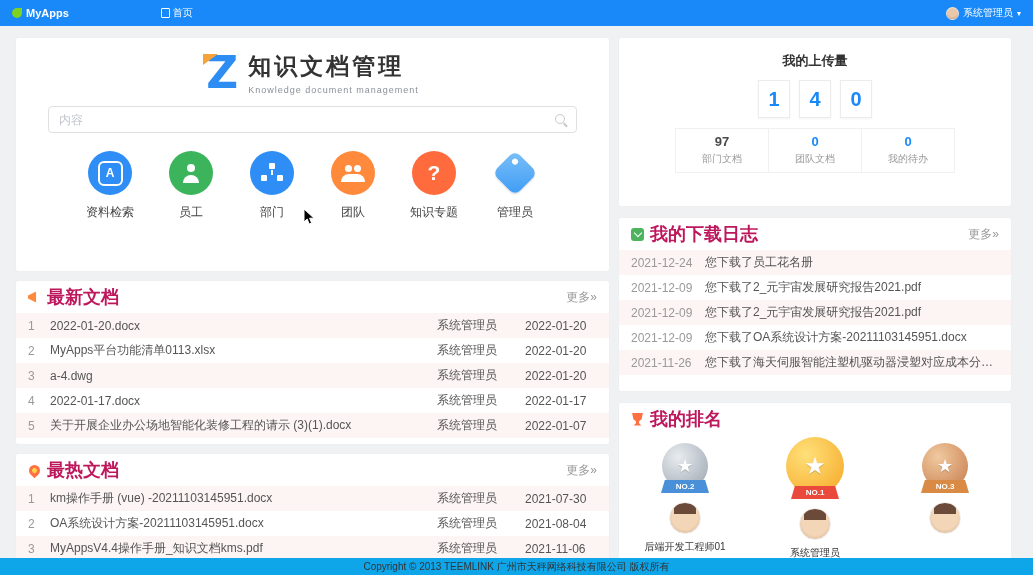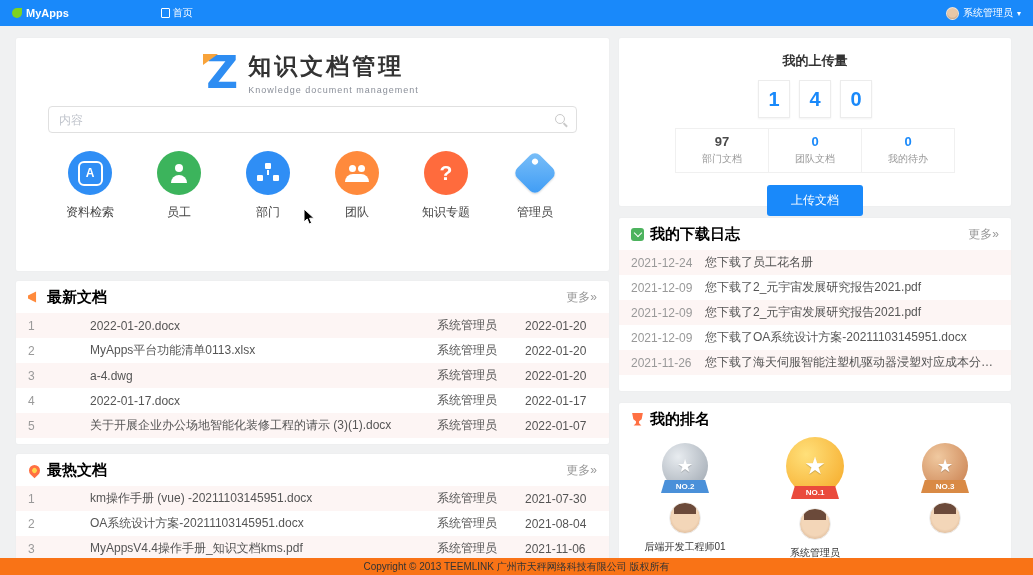--- a/index.html
+++ b/index.html
@@ -28,21 +28,21 @@
   .logo-z{position:relative;font-size:44px;font-weight:bold;line-height:1;color:#2e8df2;margin-right:10px;font-family:"DejaVu Sans",sans-serif;}
   .logo-z::before{content:"";position:absolute;left:-3px;top:3px;border-style:solid;border-width:11px 15px 0 0;border-color:#f8a33a transparent transparent transparent;}
   .logo-text{display:flex;flex-direction:column;}
   .logo-title{font-size:23px;font-weight:bold;color:#333;letter-spacing:3px;}
   .logo-sub{font-size:9px;color:#8a8f99;letter-spacing:1px;margin-top:3px;}
   .search-wrap{margin:10px 32px 0;position:relative;}
   .search-input{width:100%;box-sizing:border-box;height:27px;border:1px solid #e0e0e0;border-radius:4px;padding:0 32px 0 10px;font-size:12px;color:#333;outline:none;background:#fff;}
   .search-input::placeholder{color:#c0c4cc;}
   .search-icon{position:absolute;right:12px;top:8px;width:8px;height:8px;border:1.5px solid #c9c9c9;border-radius:50%;}
   .search-icon::after{content:"";position:absolute;width:5px;height:1.5px;background:#c9c9c9;transform:rotate(45deg);right:-4px;bottom:-2px;}
-  .quick-links{display:flex;justify-content:space-between;padding:18px 36px 0;}
+  .quick-links{display:flex;justify-content:space-between;padding:18px 56px 0;}
   .qlink{display:flex;flex-direction:column;align-items:center;width:76px;cursor:pointer;}
   .qicon{width:44px;height:44px;border-radius:50%;display:flex;align-items:center;justify-content:center;margin-bottom:9px;}
   .qlabel{font-size:12px;color:#444;}
   .bg-blue{background:#2f8ef5;} .bg-green{background:#3cb45c;} .bg-orange{background:#ff8a3c;} .bg-red{background:#ff6b3d;} .bg-none{background:transparent;}
   .qi-a{width:21px;height:21px;border:2px solid #fff;border-radius:6px;display:flex;align-items:center;justify-content:center;}
   .qi-a::after{content:"A";color:#fff;font-size:12px;font-weight:bold;}
   .qi-person{position:relative;width:20px;height:19px;}
   .qi-person::before{content:"";position:absolute;top:0;left:6px;width:8px;height:8px;border-radius:50%;background:#fff;}
   .qi-person::after{content:"";position:absolute;bottom:0;left:2px;width:16px;height:8px;border-radius:8px 8px 0 0;background:#fff;}
   .qi-org{position:relative;width:22px;height:20px;}
@@ -50,37 +50,37 @@
   .qi-org::after{content:"";position:absolute;top:7px;left:10px;width:2px;height:5px;background:#fff;}
   .qi-team{position:relative;width:24px;height:17px;}
   .qi-team::before{content:"";position:absolute;top:0;left:4px;width:7px;height:7px;border-radius:50%;background:#fff;box-shadow:9px 0 0 #fff;}
   .qi-team::after{content:"";position:absolute;bottom:0;left:0;width:24px;height:8px;border-radius:8px 8px 0 0;background:#fff;}
   .qi-q::after{content:"?";color:#fff;font-size:21px;font-weight:bold;}
   .qi-tag{width:32px;height:32px;background:linear-gradient(135deg,#7cc0f8,#3d9bf5);border-radius:7px;transform:rotate(45deg);position:relative;box-shadow:1px 1px 2px rgba(0,0,0,.15);}
   .qi-tag::after{content:"";position:absolute;top:5px;left:5px;width:6px;height:6px;border-radius:50%;background:#fff;}
 
   
   .card-head{display:flex;align-items:center;height:32px;padding:0 12px;}
-  .card-title{font-size:15px;font-weight:bold;color:#000000;margin-left:6px;}
+  .card-title{font-size:18px;font-weight:bold;color:#be185d;margin-left:6px;}
   .more{margin-left:auto;font-size:12px;color:#999;cursor:pointer;}
   .ic{width:13px;height:13px;position:relative;display:inline-block;flex:none;}
   .ic-new{background:#ff8a3c;clip-path:polygon(0 38%,62% 8%,62% 92%,0 62%);}
   .ic-new::after{content:"";position:absolute;right:1px;top:32%;width:3px;height:36%;background:#ff8a3c;}
   .ic-hot{width:11px;height:11px;background:#ff7043;border-radius:50% 50% 50% 0;transform:rotate(-45deg);margin:1px;}
   .ic-hot::after{content:"";position:absolute;left:3px;top:3px;width:5px;height:5px;border-radius:50%;background:#ffd54a;}
   .ic-log{background:#4db35e;border-radius:3px;}
   .ic-log::after{content:"";position:absolute;left:3.5px;top:2.5px;width:5px;height:5px;border-left:1.5px solid #fff;border-bottom:1.5px solid #fff;transform:rotate(-45deg);}
   .ic-rank{background:#ff7043;clip-path:polygon(8% 0,92% 0,82% 52%,62% 68%,62% 82%,80% 100%,20% 100%,38% 82%,38% 68%,18% 52%);}
 
   
   .doc-list{padding-bottom:6px;}
   .doc-row{display:flex;align-items:center;height:25px;padding:0 12px;font-size:12px;color:#555;}
   .doc-row:nth-child(odd){background:#fdf5f4;}
   .doc-num{width:22px;color:#999;flex:none;}
-  .doc-title{flex:1;overflow:hidden;white-space:nowrap;text-overflow:ellipsis;padding-right:10px;cursor:pointer;margin-left:40px;}
+  .doc-title{flex:1;overflow:hidden;white-space:nowrap;text-overflow:ellipsis;padding-right:10px;cursor:pointer;}
   .doc-up{width:88px;flex:none;color:#555;}
   .doc-date{width:72px;flex:none;color:#555;}
 
   
   .upload-card{height:168px;box-sizing:border-box;padding-top:14px;text-align:center;}
   .upload-title{font-size:13px;font-weight:bold;color:#333;}
   .digits{display:flex;justify-content:center;gap:9px;margin-top:10px;}
   .digit{width:30px;height:36px;border:1px solid #ececec;box-shadow:0 1px 2px rgba(0,0,0,.05);display:flex;align-items:center;justify-content:center;font-size:20px;font-weight:bold;color:#1989fa;background:#fff;}
   .stats{display:flex;margin:10px 56px 0;border:1px solid #f0f0f0;align-items:center;}
   .stat{flex:1;padding:5px 0 6px;border-right:1px solid #f0f0f0;}
@@ -109,21 +109,21 @@
   .medal.silver{background:radial-gradient(circle at 35% 30%,#e8ecf0,#9aa3ad);}
   .medal.bronze{background:radial-gradient(circle at 35% 30%,#f0c9a0,#c77b4a);}
   .ribbon{margin-top:-9px;z-index:2;min-width:34px;padding:2px 7px;font-size:8px;font-weight:bold;color:#fff;text-align:center;clip-path:polygon(8% 0,92% 0,100% 100%,0 100%);}
   .ribbon.r2{background:#4a90d9;} .ribbon.r1{background:#ea4a3c;} .ribbon.r3{background:#d98a45;}
   .rk-avatar{width:30px;height:30px;border-radius:50%;background:radial-gradient(circle at 50% 45%,#f3d6b8 58%,#caa27e);margin-top:9px;position:relative;overflow:hidden;border:1px solid #eee;}
   .rk-avatar::before{content:"";position:absolute;top:0;left:4px;right:4px;height:11px;border-radius:50% 50% 0 0;background:#6b4a3a;}
   .rank-name{font-size:10px;color:#333;margin-top:6px;min-height:14px;}
   .rank-count{font-size:10px;color:#999;margin-top:3px;}
 
   
-  .footer{position:absolute;left:0;right:0;bottom:0;height:17px;background:#f97316;display:flex;align-items:center;justify-content:center;font-size:10px;color:#333;z-index:10;}
+  .footer{position:absolute;left:0;right:0;bottom:0;height:17px;background:#0ea5e9;display:flex;align-items:center;justify-content:center;font-size:10px;color:#333;z-index:10;}
 
   
   .cursor{position:absolute;left:303px;top:208px;z-index:20;pointer-events:none;}
 </style>
 </head>
 <body>
 
 <div class="page">
 
   <div class="topbar">
@@ -289,21 +289,20 @@
           </div>
           <div class="stat">
             <div class="stat-value">0</div>
             <div class="stat-label">团队文档</div>
           </div>
           <div class="stat">
             <div class="stat-value">0</div>
             <div class="stat-label">我的待办</div>
           </div>
         </div>
-        <button class="upload-btn">上传文档</button>
       </div>
 
       <div class="card">
         <div class="card-head">
           <span class="ic ic-log"></span>
           <span class="card-title">我的下载日志</span>
           <span class="more">更多»</span>
         </div>
         <div class="dl-list">
           <div class="dl-row">

